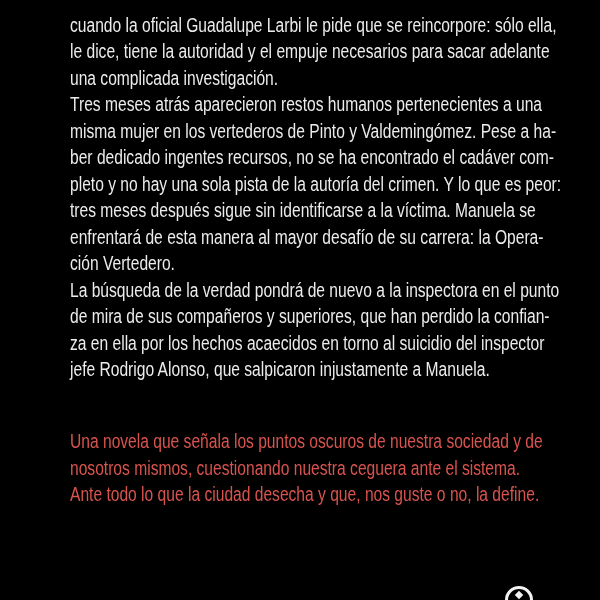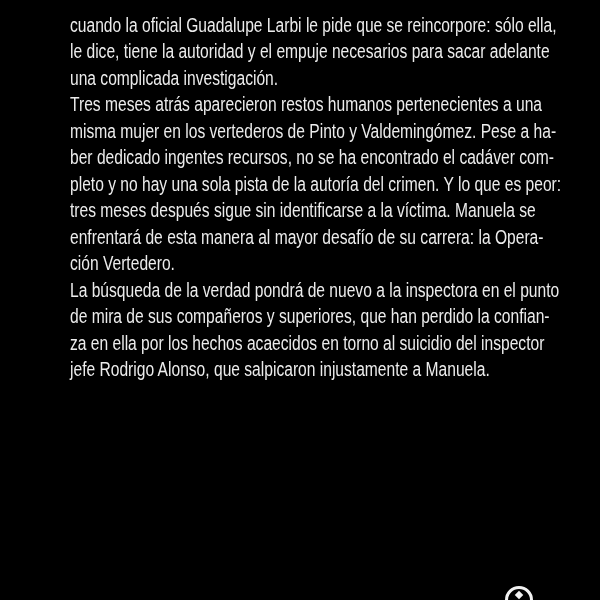--- a/index.html
+++ b/index.html
@@ -89,18 +89,23 @@
     <span class="line">pleto y no hay una sola pista de la autoría del crimen. Y lo que es peor:</span>
     <span class="line">tres meses después sigue sin identificarse a la víctima. Manuela se</span>
     <span class="line">enfrentará de esta manera al mayor desafío de su carrera: la Opera-</span>
     <span class="line">ción Vertedero.</span>
     <span class="line">La búsqueda de la verdad pondrá de nuevo a la inspectora en el punto</span>
     <span class="line">de mira de sus compañeros y superiores, que han perdido la confian-</span>
     <span class="line">za en ella por los hechos acaecidos en torno al suicidio del inspector</span>
     <span class="line">jefe Rodrigo Alonso, que salpicaron injustamente a Manuela.</span>
   </div>
 
+  <div class="text-block tagline">
+    <span class="line">Una novela que señala los puntos oscuros de nuestra sociedad y de</span>
+    <span class="line">nosotros mismos, cuestionando nuestra ceguera ante el sistema.</span>
+    <span class="line">Ante todo lo que la ciudad desecha y que, nos guste o no, la define.</span>
+  </div>
 
   <div class="publisher-logo">
     <span class="logo-mark"></span>
   </div>
 
 </div>
 
 </body></html>

